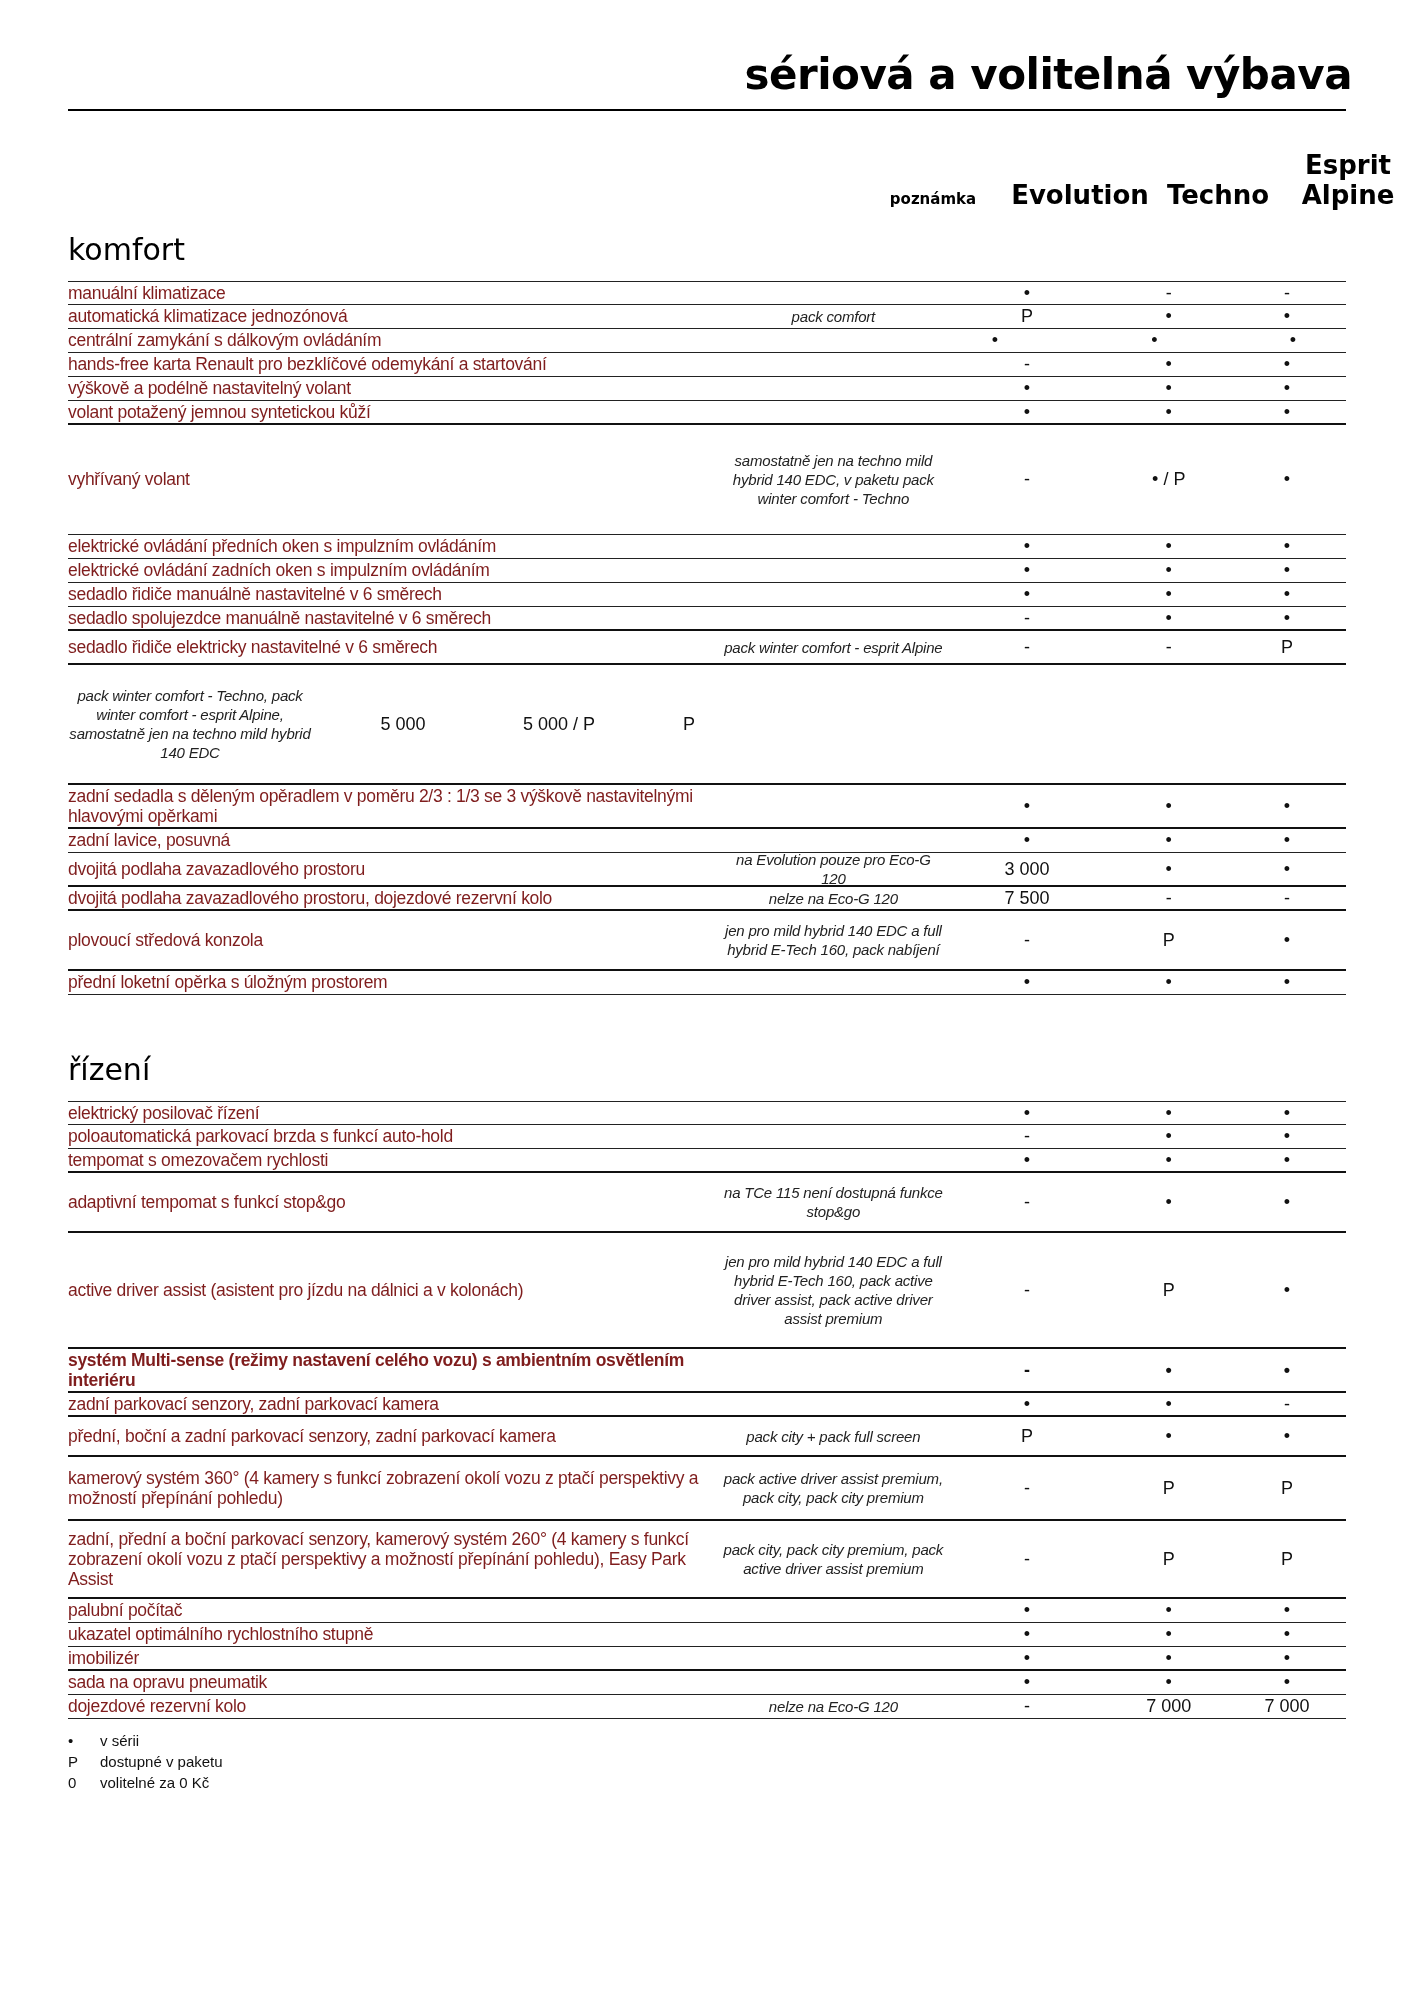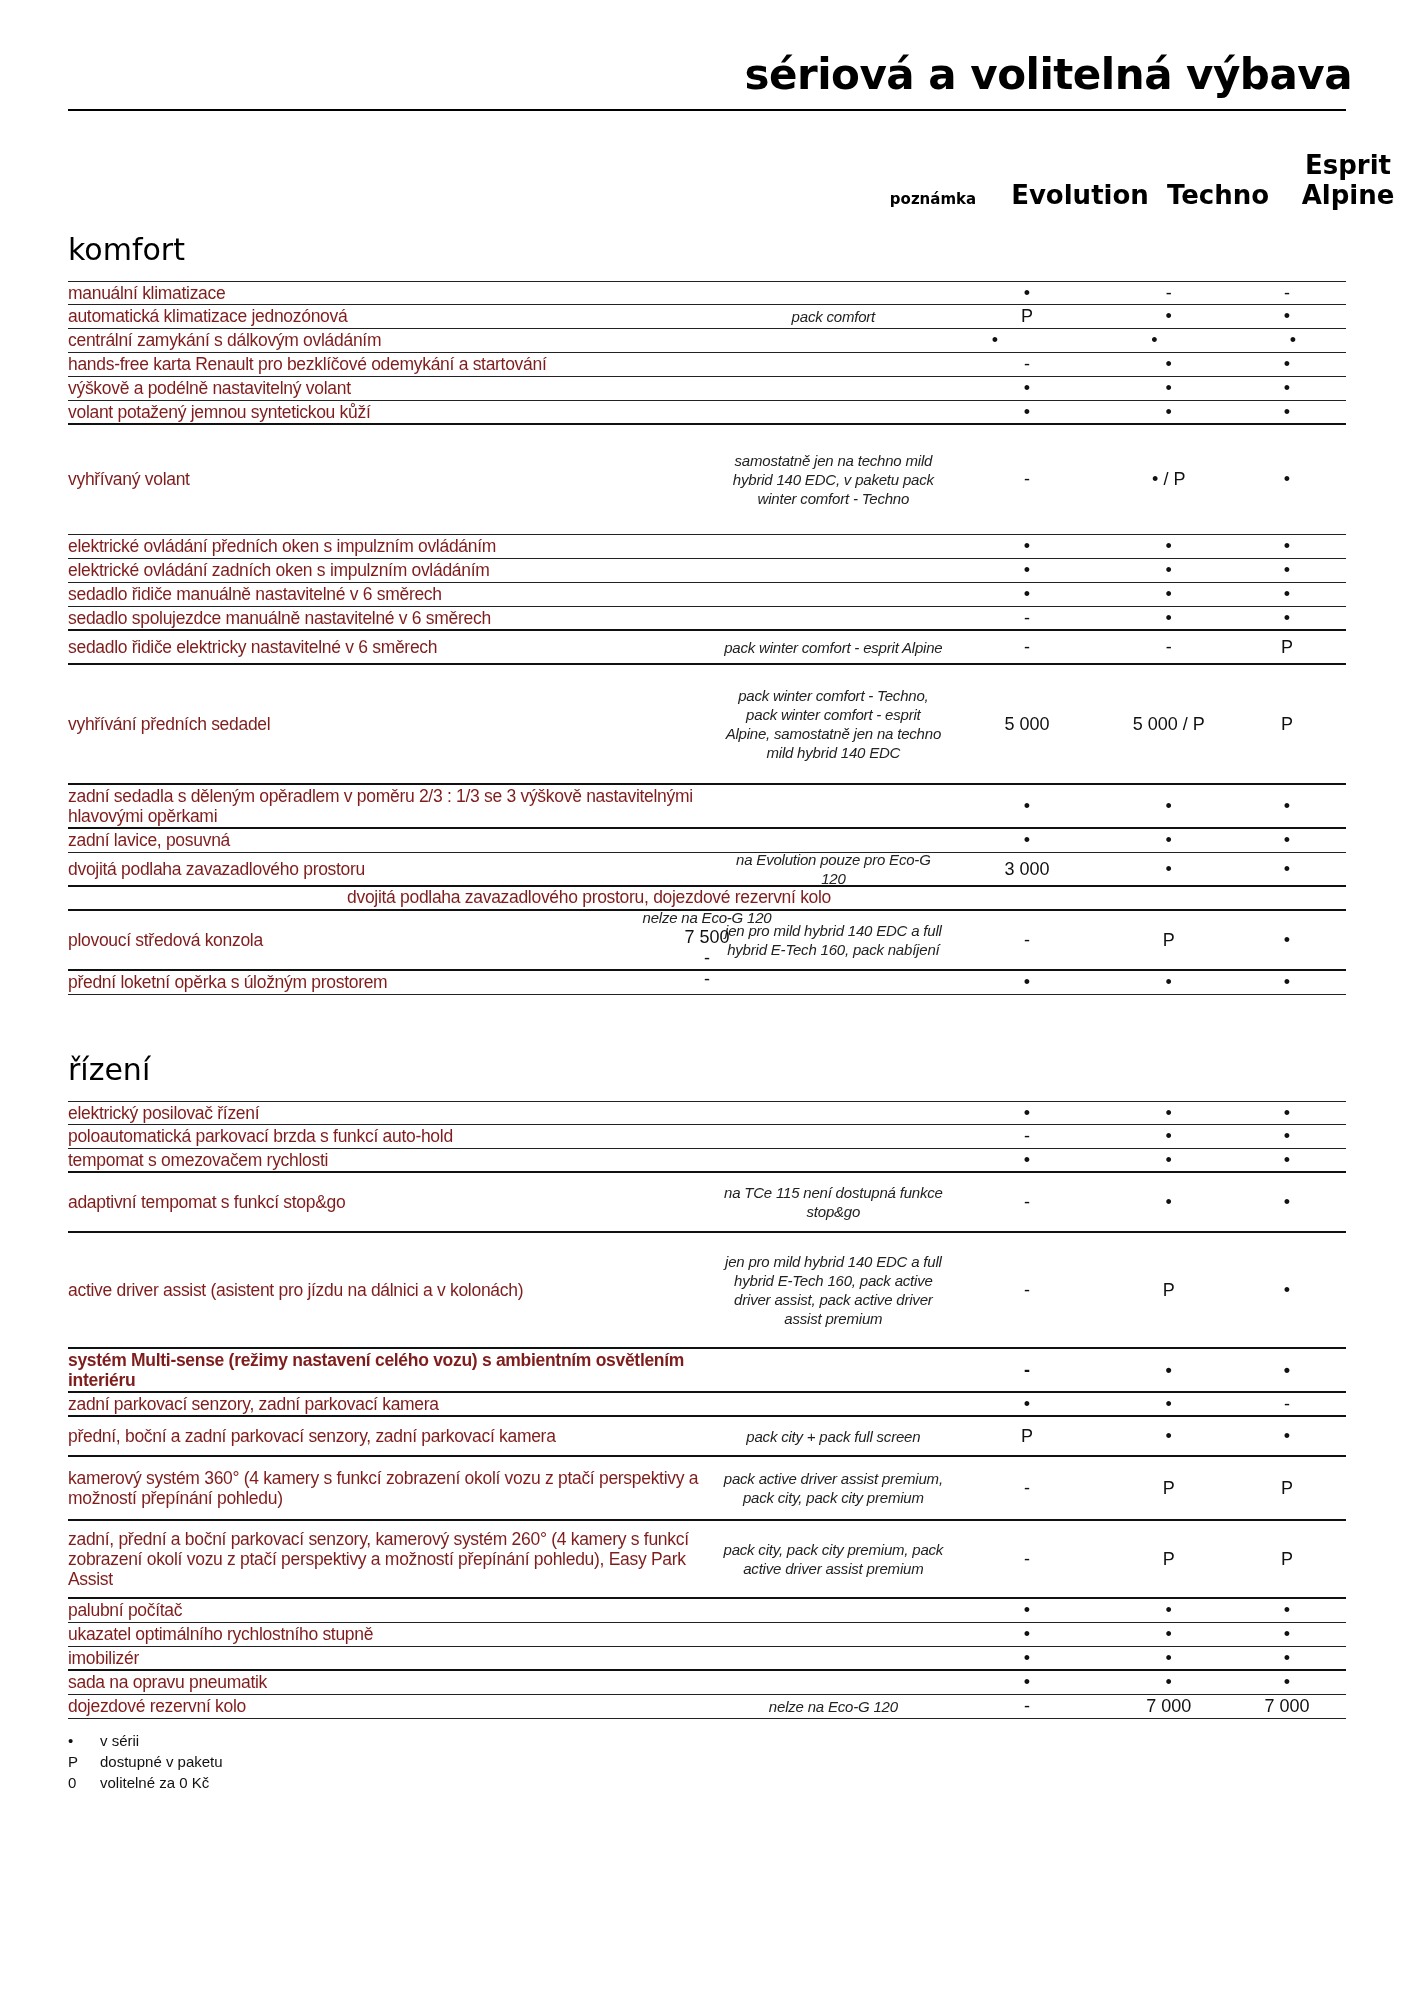--- a/index.html
+++ b/index.html
@@ -122,21 +122,20 @@
       <div class="cell-val" style="width:130px">•</div>
     </div>
     <div class="row thick" style="height: 34px;">
       <div class="cell-label">sedadlo řidiče elektricky nastavitelné v 6 směrech</div>
       <div class="cell-note">pack winter comfort - esprit Alpine</div>
       <div class="cell-val v-evo">-</div>
       <div class="cell-val" style="width:130px">-</div>
       <div class="cell-val" style="width:130px">P</div>
     </div>
     <div class="row thick" style="height: 120px;">
-      <div class="cell-label">vyhřívání předních sedadel</div>
       <div class="cell-note">pack winter comfort - Techno, pack winter comfort - esprit Alpine, samostatně jen na techno mild hybrid 140 EDC</div>
       <div class="cell-val v-evo">5 000</div>
       <div class="cell-val" style="width:130px">5 000 / P</div>
       <div class="cell-val" style="width:130px">P</div>
     </div>
     <div class="row thick" style="height: 44px;">
       <div class="cell-label">zadní sedadla s děleným opěradlem v poměru 2/3 : 1/3 se 3 výškově nastavitelnými hlavovými opěrkami</div>
       <div class="cell-note"></div>
       <div class="cell-val v-evo">•</div>
       <div class="cell-val" style="width:130px">•</div>
@@ -149,21 +148,21 @@
       <div class="cell-val" style="width:130px">•</div>
       <div class="cell-val" style="width:130px">•</div>
     </div>
     <div class="row thick" style="height: 34px;">
       <div class="cell-label">dvojitá podlaha zavazadlového prostoru</div>
       <div class="cell-note">na Evolution pouze pro Eco-G 120</div>
       <div class="cell-val v-evo">3 000</div>
       <div class="cell-val" style="width:130px">•</div>
       <div class="cell-val" style="width:130px">•</div>
     </div>
-    <div class="row thick" style="height: 24px; flex-direction: column;">
+    <div class="row thick" style="height: 24px;">
       <div class="cell-label">dvojitá podlaha zavazadlového prostoru, dojezdové rezervní kolo</div>
       <div class="cell-note">nelze na Eco-G 120</div>
       <div class="cell-val v-evo">7 500</div>
       <div class="cell-val" style="width:130px">-</div>
       <div class="cell-val" style="width:130px">-</div>
     </div>
     <div class="row thick" style="height: 60px;">
       <div class="cell-label">plovoucí středová konzola</div>
       <div class="cell-note">jen pro mild hybrid 140 EDC a full hybrid E-Tech 160, pack nabíjení</div>
       <div class="cell-val v-evo">-</div>

